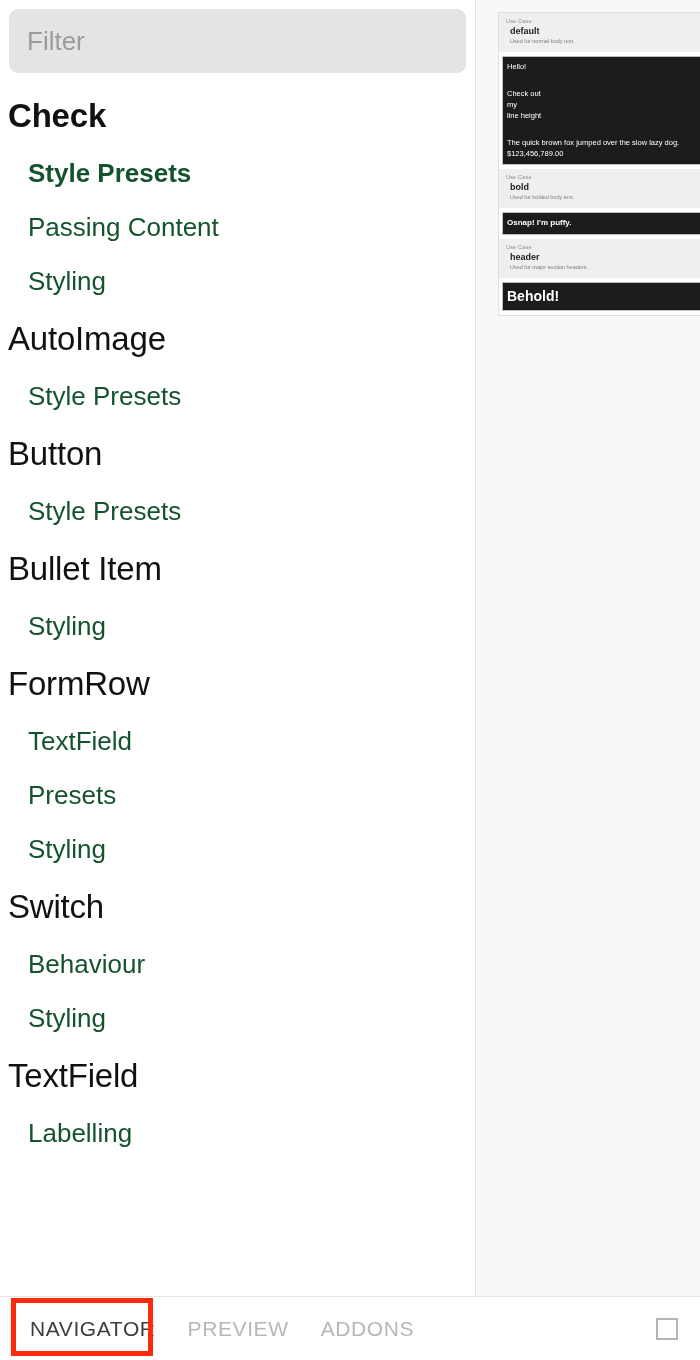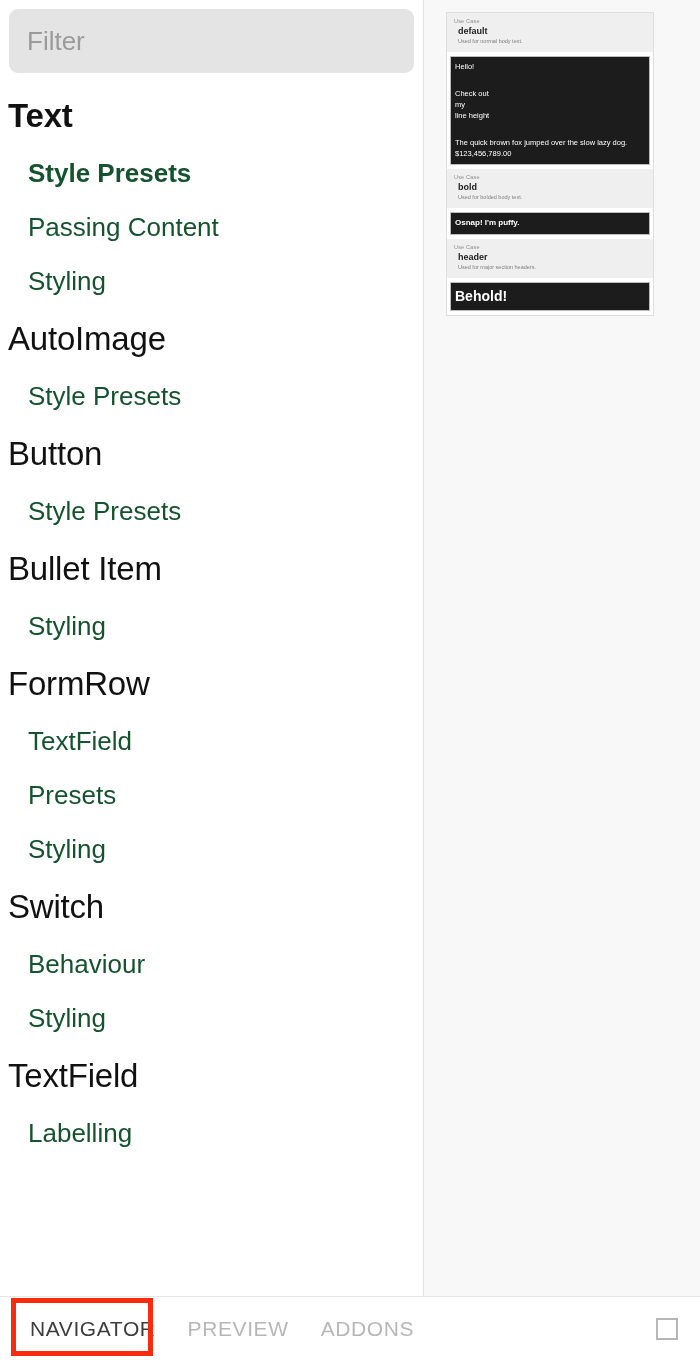--- a/index.html
+++ b/index.html
@@ -23,21 +23,21 @@
     position: absolute;
     left: 0; top: 0;
     width: 700px;
     height: 1296px;
     display: flex;
     align-items: stretch;
   }
 
   
   .navigator {
-    width: 424px;
+    width: 476px;
     height: 100%;
     background: #ffffff;
     border-right: 1px solid #e3e3e3;
     display: flex;
     flex-direction: column;
     overflow: hidden;
   }
 
   .filter-wrap {
     padding: 9px 9px 0 9px;
@@ -205,21 +205,21 @@
 
 <div id="app">
 
   <div class="split">
 
     <div class="navigator">
       <div class="filter-wrap">
         <input class="filter-input" type="text" placeholder="Filter" value="" style="">
       </div>
       <div class="nav-list" id="nav-list">
-          <div class="nav-group-title bold">Text</div>
+          <div class="nav-group-title bold">Check</div>
           <div class="nav-story selected">Style Presets</div>
           <div class="nav-story">Passing Content</div>
           <div class="nav-story">Styling</div>
           <div class="nav-group-title">AutoImage</div>
           <div class="nav-story">Style Presets</div>
           <div class="nav-group-title">Button</div>
           <div class="nav-story">Style Presets</div>
           <div class="nav-group-title">Bullet Item</div>
           <div class="nav-story">Styling</div>
           <div class="nav-group-title">FormRow</div>

